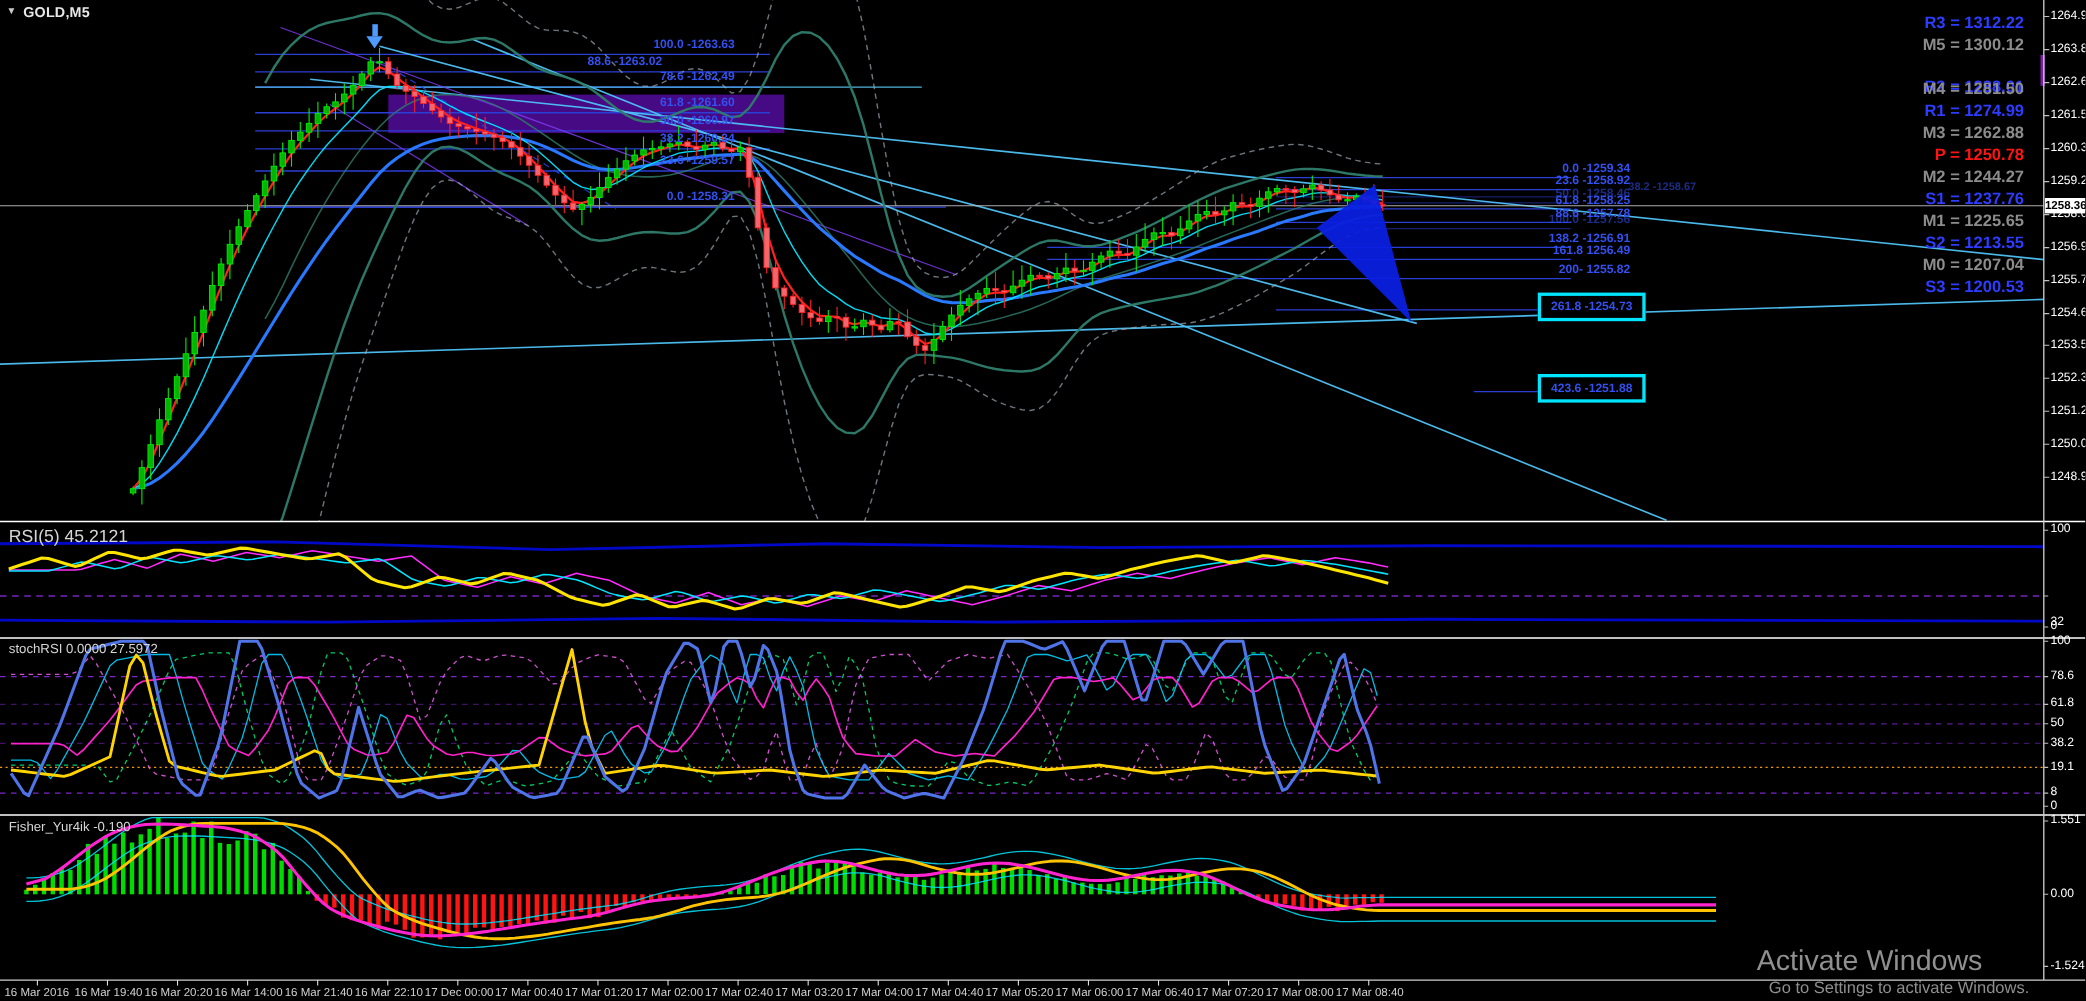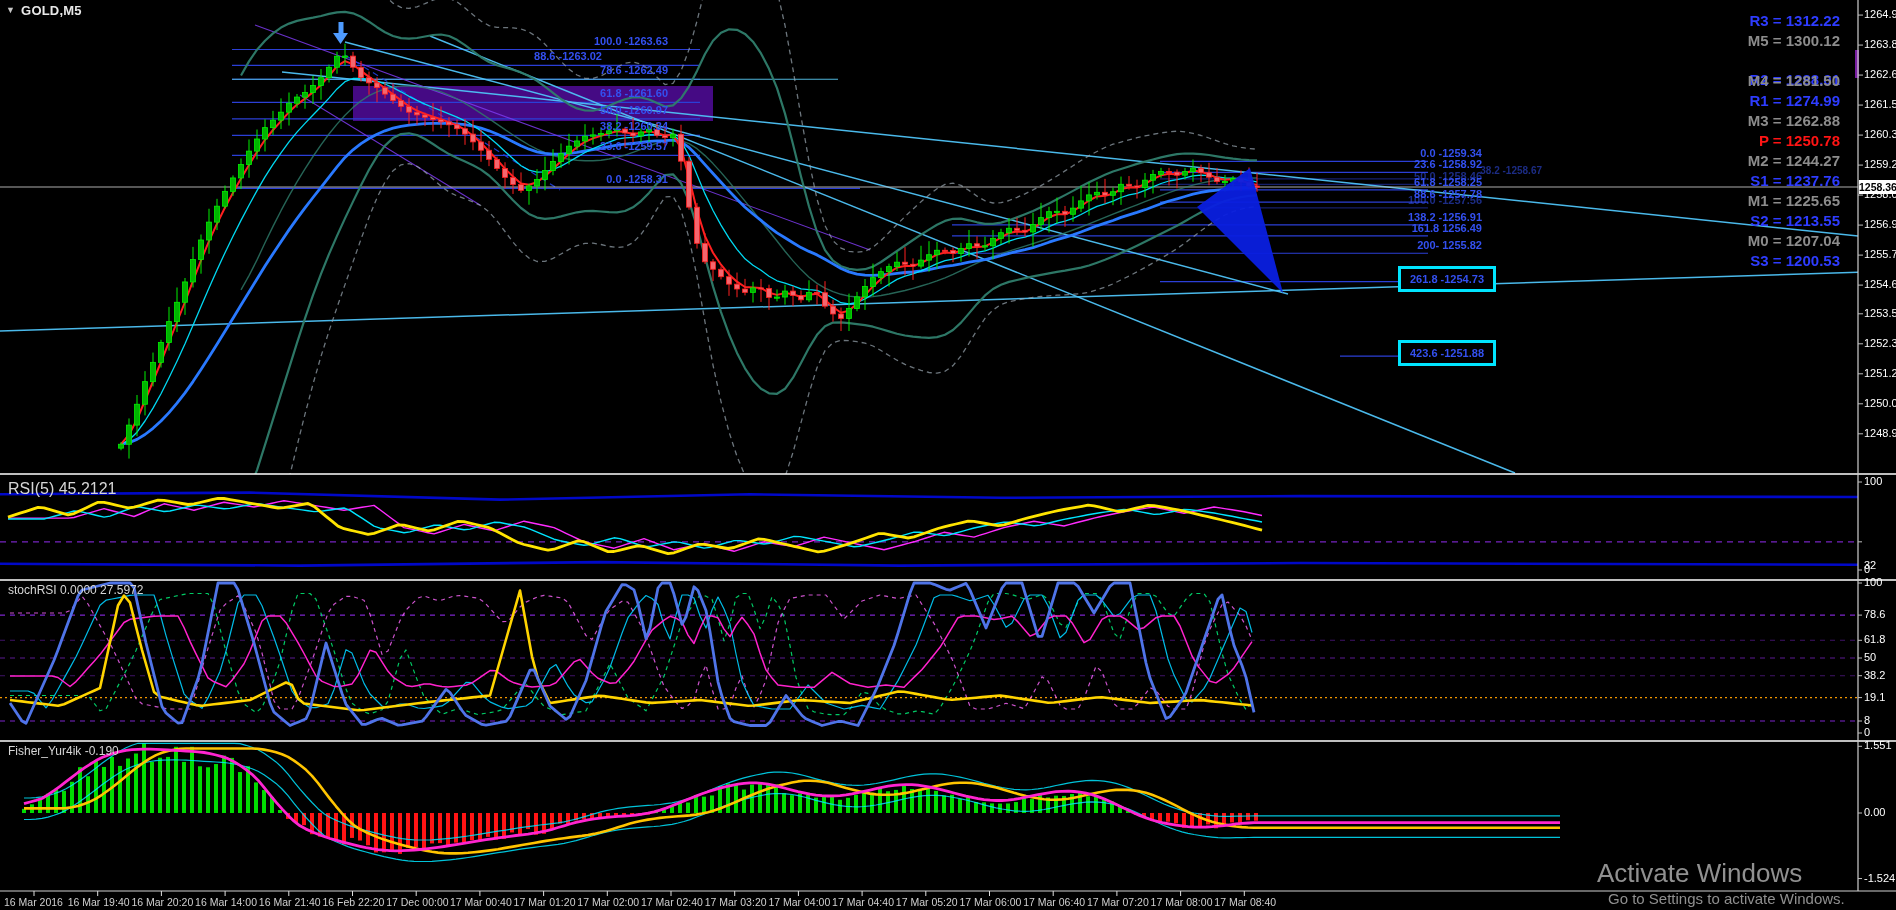--- a/index.html
+++ b/index.html
@@ -666,21 +666,21 @@
       <div class="lab" style="left: 1864px; top: 714px; color: rgb(255, 255, 255); font-size: 11px;">8</div>
       <div class="lab" style="left: 1864px; top: 726px; color: rgb(255, 255, 255); font-size: 11px;">0</div>
       <div class="lab" style="left: 1864px; top: 739.307px; color: rgb(255, 255, 255); font-size: 11px;">1.551</div>
       <div class="lab" style="left: 1864px; top: 806px; color: rgb(255, 255, 255); font-size: 11px;">0.00</div>
       <div class="lab" style="left: 1864px; top: 871.532px; color: rgb(255, 255, 255); font-size: 11px;">-1.524</div>
       <div class="lab" style="left: 4px; top: 896px; color: rgb(208, 208, 208); font-size: 10.5px;">16 Mar 2016</div>
       <div class="lab" style="left: 67.7px; top: 896px; color: rgb(208, 208, 208); font-size: 10.5px;">16 Mar 19:40</div>
       <div class="lab" style="left: 131.4px; top: 896px; color: rgb(208, 208, 208); font-size: 10.5px;">16 Mar 20:20</div>
       <div class="lab" style="left: 195.1px; top: 896px; color: rgb(208, 208, 208); font-size: 10.5px;">16 Mar 14:00</div>
       <div class="lab" style="left: 258.8px; top: 896px; color: rgb(208, 208, 208); font-size: 10.5px;">16 Mar 21:40</div>
-      <div class="lab" style="left: 322.5px; top: 896px; color: rgb(208, 208, 208); font-size: 10.5px;">16 Feb 22:20</div>
+      <div class="lab" style="left: 322.5px; top: 896px; color: rgb(208, 208, 208); font-size: 10.5px;">16 Mar 22:10</div>
       <div class="lab" style="left: 386.2px; top: 896px; color: rgb(208, 208, 208); font-size: 10.5px;">17 Dec 00:00</div>
       <div class="lab" style="left: 449.9px; top: 896px; color: rgb(208, 208, 208); font-size: 10.5px; text-align: right;">17 Mar 00:40</div>
       <div class="lab" style="left: 513.6px; top: 896px; color: rgb(208, 208, 208); font-size: 10.5px;">17 Mar 01:20</div>
       <div class="lab" style="left: 577.3px; top: 896px; color: rgb(208, 208, 208); font-size: 10.5px;">17 Mar 02:00</div>
       <div class="lab" style="left: 641px; top: 896px; color: rgb(208, 208, 208); font-size: 10.5px;">17 Mar 02:40</div>
       <div class="lab" style="left: 704.7px; top: 896px; color: rgb(208, 208, 208); font-size: 10.5px;">17 Mar 03:20</div>
       <div class="lab" style="left: 768.4px; top: 896px; color: rgb(208, 208, 208); font-size: 10.5px;">17 Mar 04:00</div>
       <div class="lab" style="left: 832.1px; top: 896px; color: rgb(208, 208, 208); font-size: 10.5px;">17 Mar 04:40</div>
       <div class="lab" style="left: 895.8px; top: 896px; color: rgb(208, 208, 208); font-size: 10.5px;">17 Mar 05:20</div>
       <div class="lab" style="left: 959.5px; top: 896px; color: rgb(208, 208, 208); font-size: 10.5px;">17 Mar 06:00</div>

